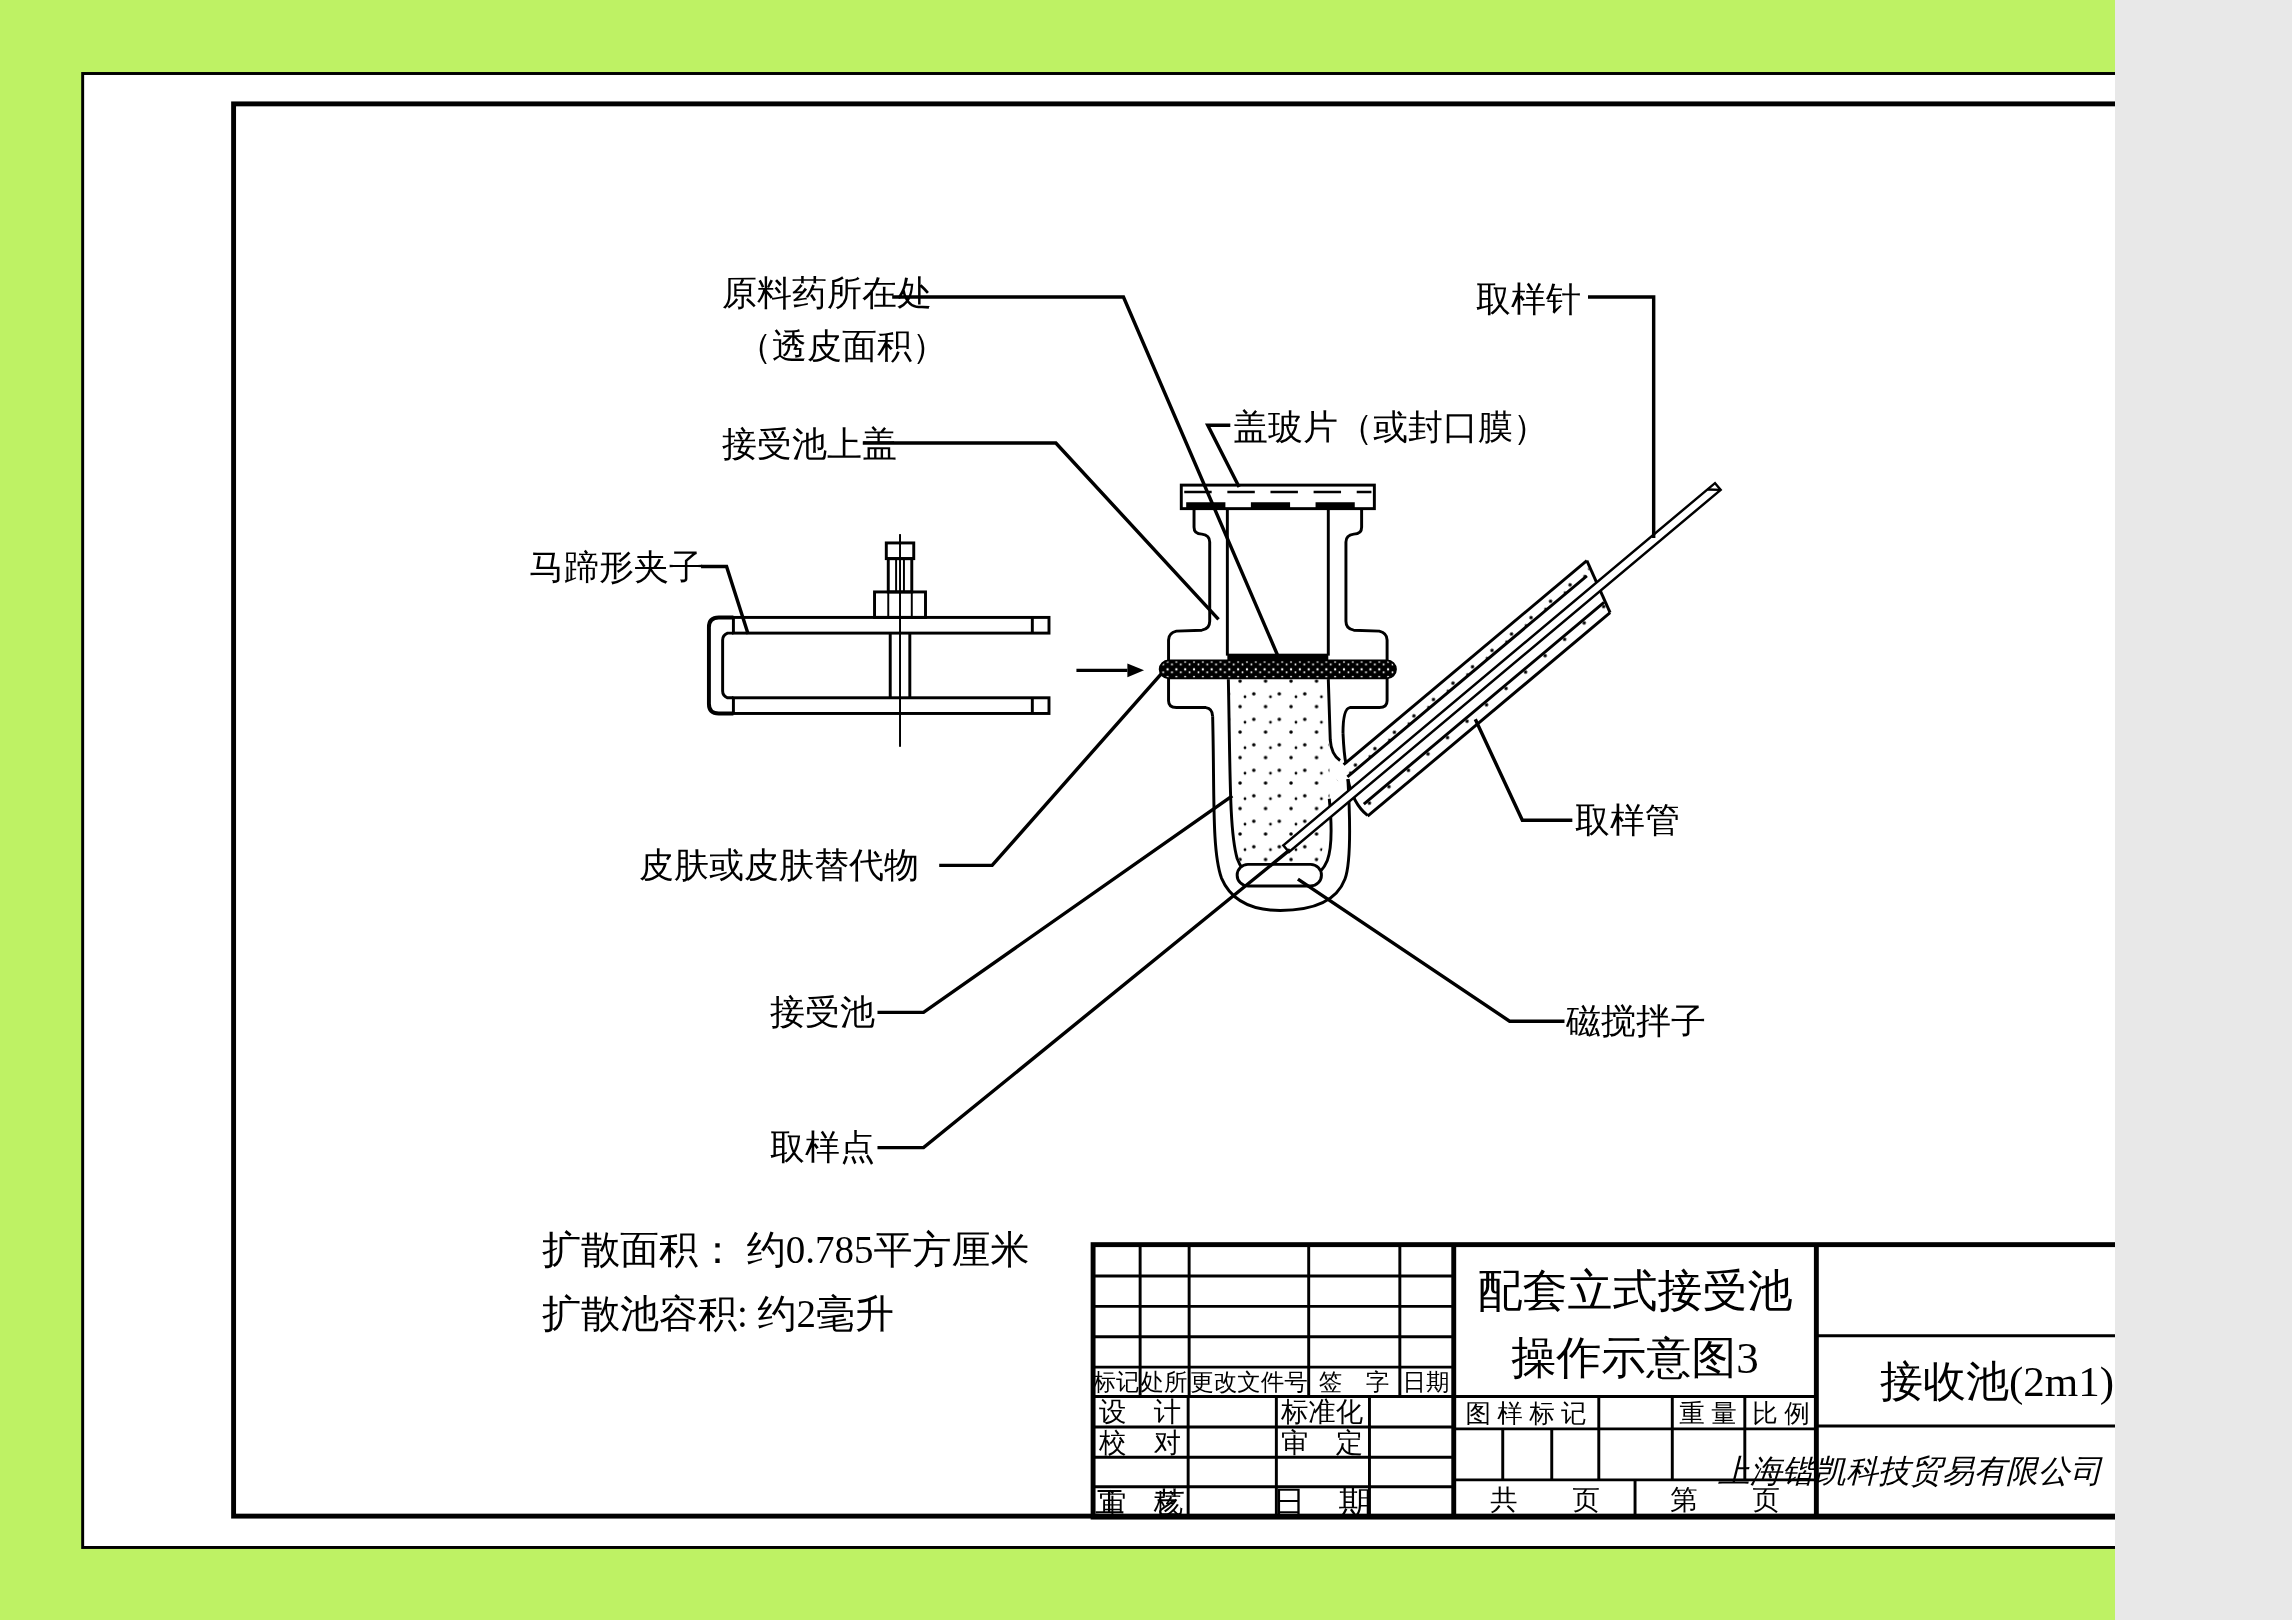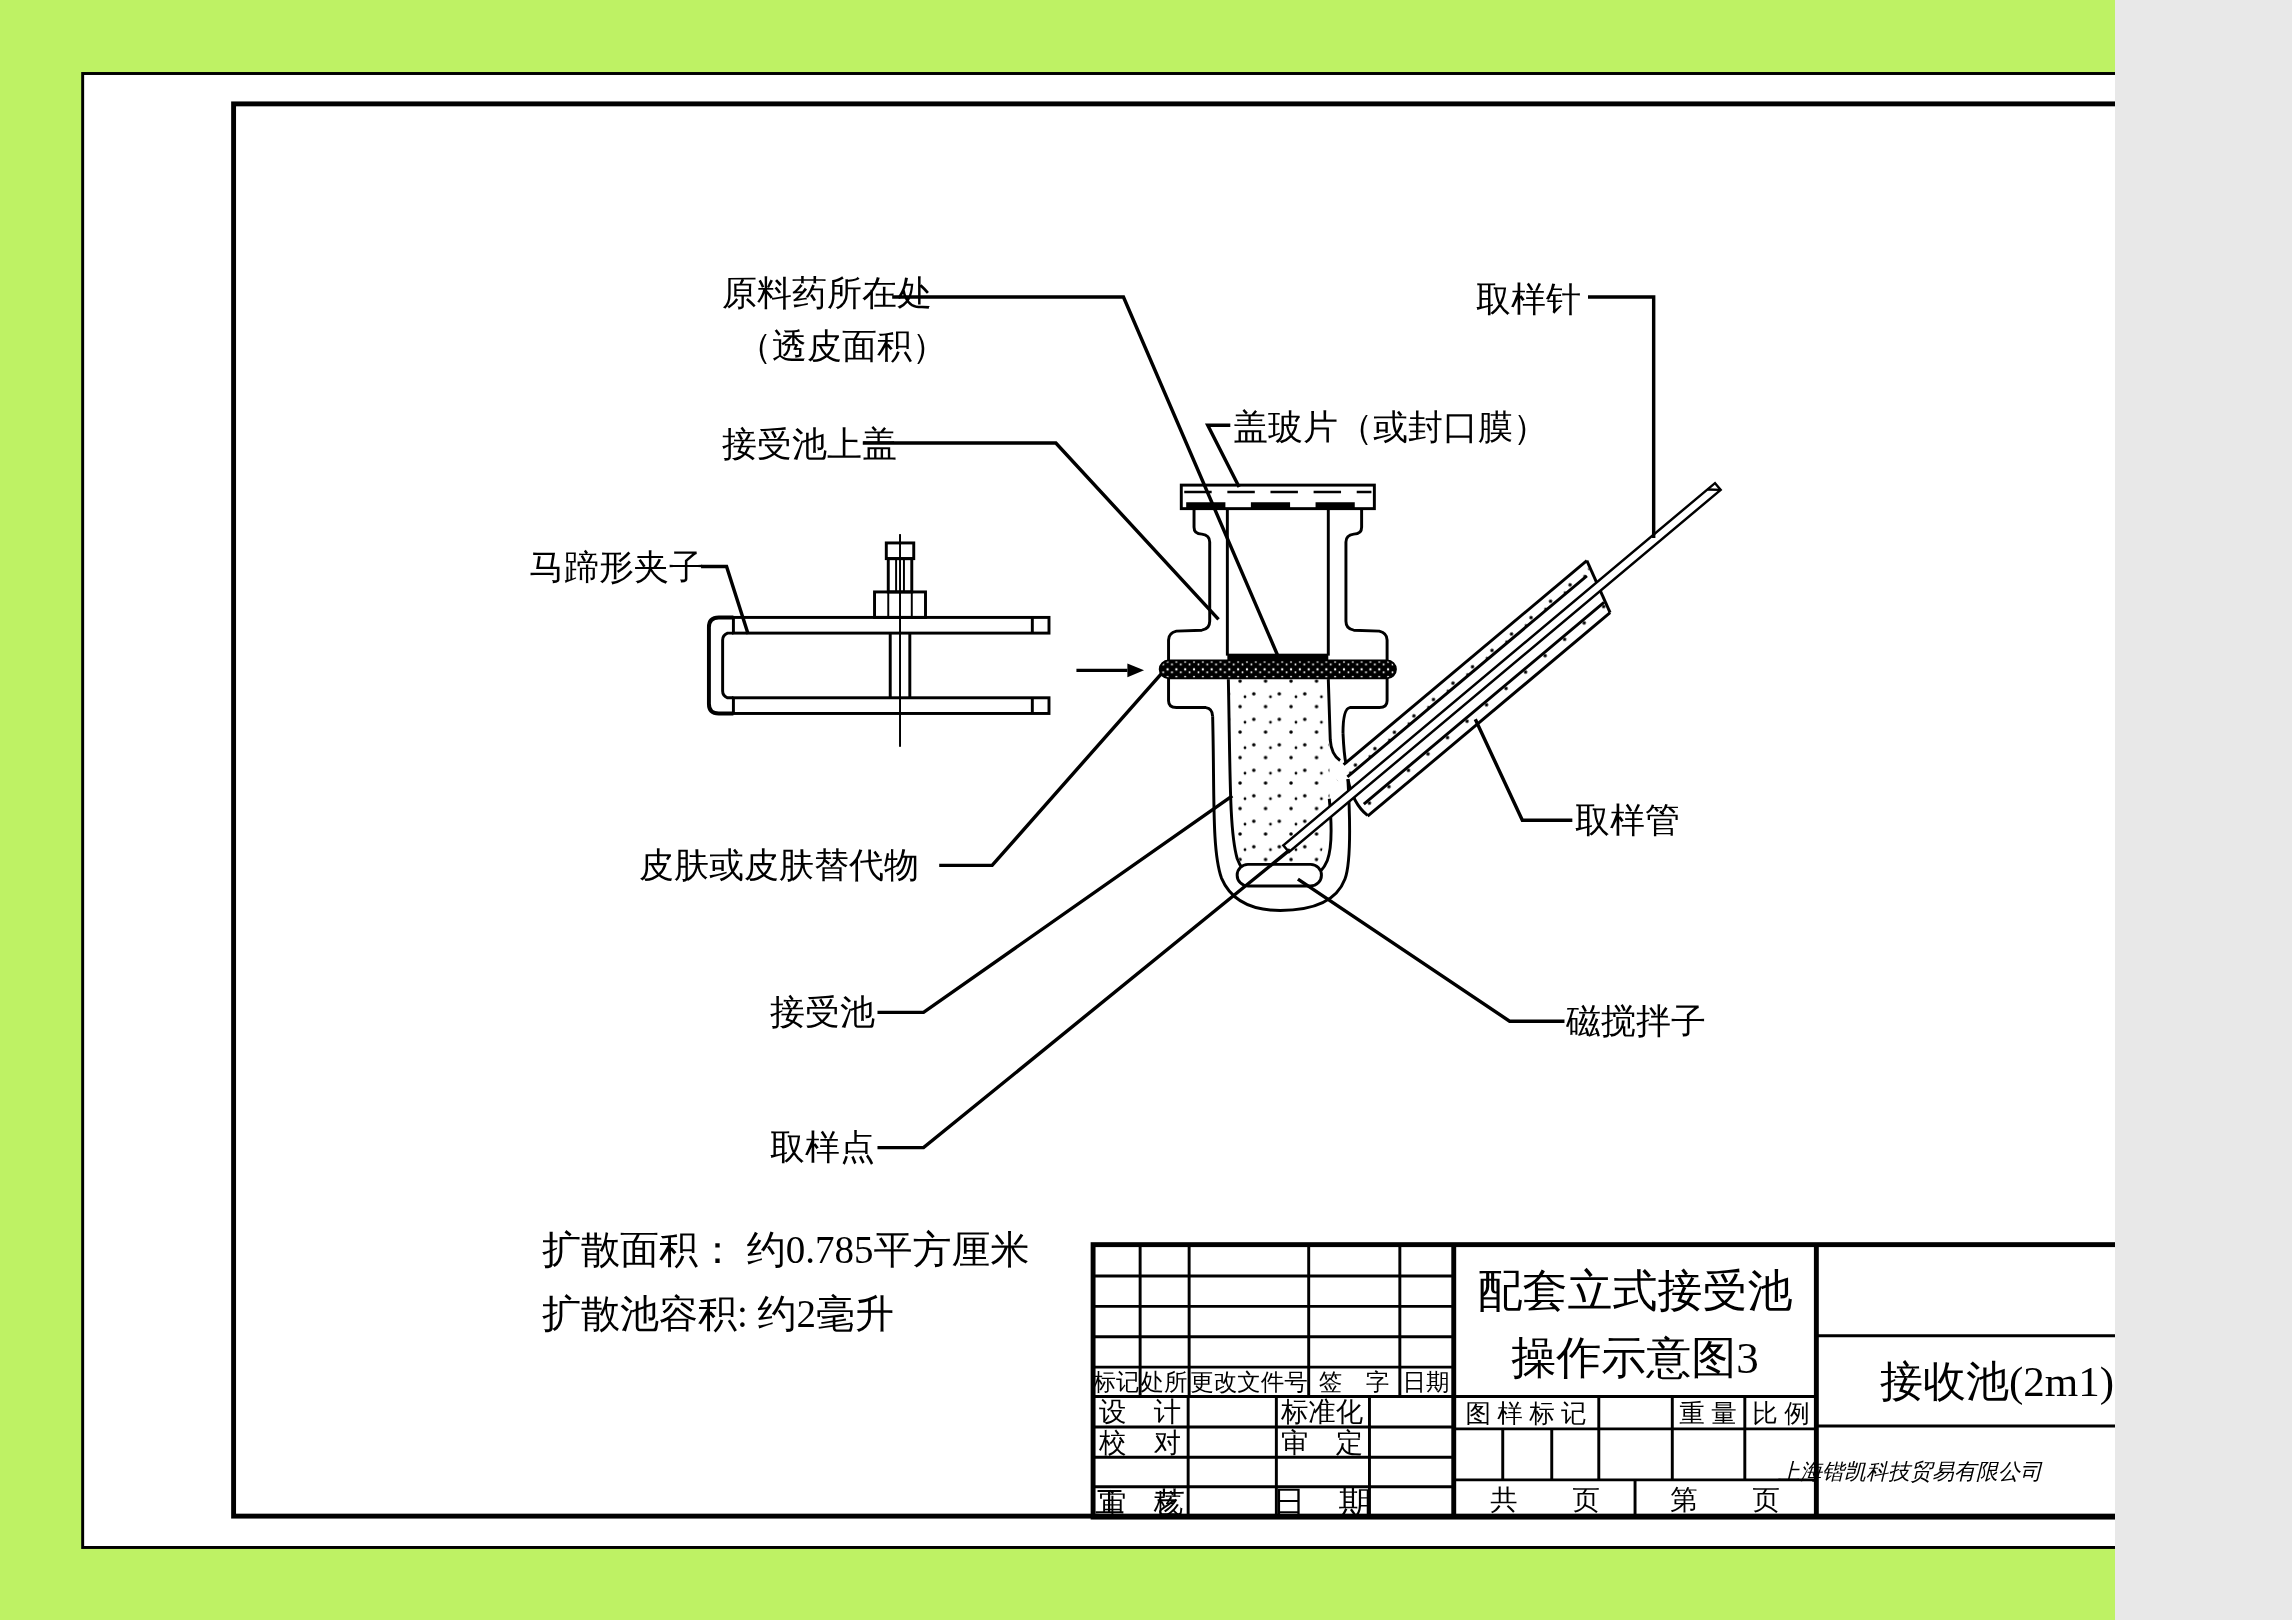--- a/index.html
+++ b/index.html
@@ -186,16 +186,16 @@
 
   <div class="tb c" style="left:1526px;top:1413px;font-size:25.5px;">图 样 标 记</div>
   <div class="tb c" style="left:1708px;top:1413px;font-size:25.5px;">重 量</div>
   <div class="tb c" style="left:1781px;top:1413px;font-size:25.5px;">比 例</div>
   <div class="tb c" style="left:1545px;top:1500px;font-size:27.4px;">共　　页</div>
   <div class="tb c" style="left:1725px;top:1500px;font-size:27.4px;">第　　页</div>
 
   <div class="tb c" style="left:1635px;top:1291px;font-size:45px;">配套立式接受池</div>
   <div class="tb c" style="left:1635px;top:1358px;font-size:45px;">操作示意图3</div>
   <div class="tb c" style="left:1997px;top:1382px;font-size:43px;">接收池(2m1)</div>
-  <div class="tb c script" style="left:1910px;top:1472px;font-size:22px;">上海锴凯科技贸易有限公司</div>
+  <div class="tb c script" style="left:1910px;top:1472px;font-size:32px;">上海锴凯科技贸易有限公司</div>
 
 </div>
 
 
 </body></html>

